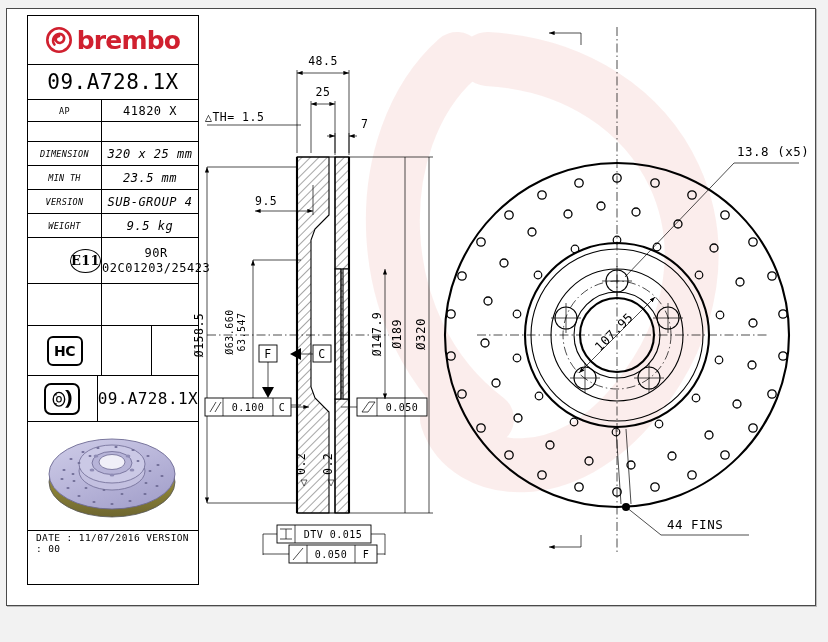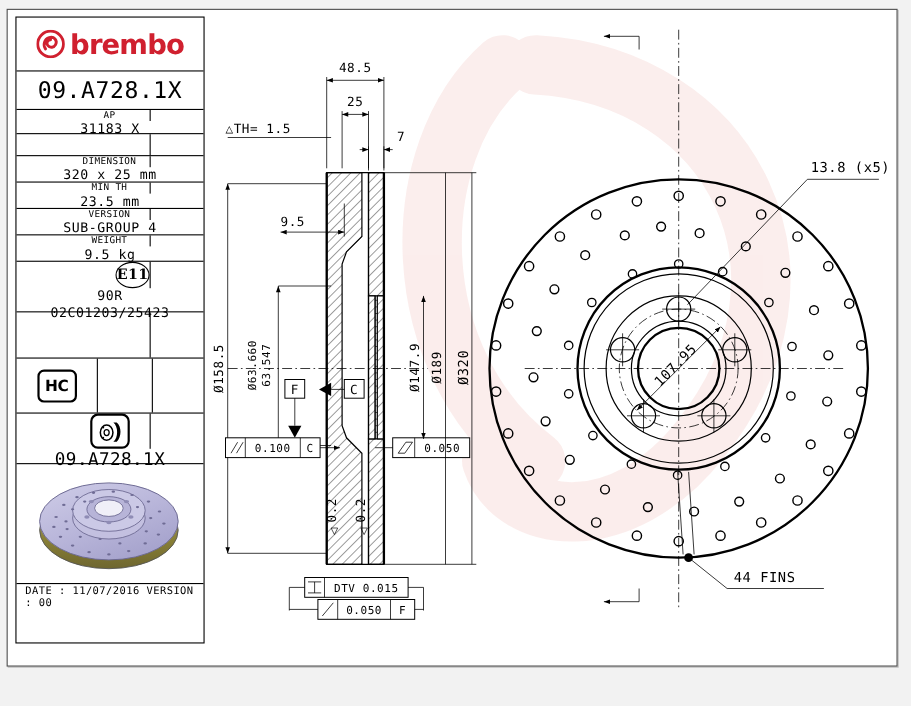--- a/index.html
+++ b/index.html
@@ -8,43 +8,43 @@
 
   #sheet{position:absolute;left:6px;top:8px;width:810px;height:598px;
          background:#ffffff;border:1px solid #4a4a4a;box-sizing:border-box;
          box-shadow:1px 1px 0 #bbb;overflow:hidden;}
 
   
   #watermark{position:absolute;left:330px;top:-10px;width:440px;height:580px;
              opacity:.30;pointer-events:none;}
 
   
-  #titleblock{position:absolute;left:7px;top:6px;width:172px;height:570px;
+  #titleblock{position:absolute;left:20px;top:6px;width:172px;height:570px;
               border:1.6px solid #000;box-sizing:border-box;background:#fff;}
   .tb-row{border-bottom:1.1px solid #000;box-sizing:border-box;
-          display:flex;align-items:center;flex-direction:column;}
+          display:flex;align-items:center;}
   .tb-row:last-child{border-bottom:none;}
   .cellL{width:74px;border-right:1.1px solid #000;box-sizing:border-box;
          height:100%;display:flex;align-items:center;justify-content:center;
          font-size:8.5px;letter-spacing:.3px;}
   .cellR{flex:1;height:100%;display:flex;align-items:center;
          justify-content:center;font-size:12px;letter-spacing:.5px;}
 
   #logorow{height:48px;display:flex;align-items:center;justify-content:center;
            border-bottom:1.6px solid #000;}
   #logoWrap{display:flex;align-items:center;gap:5px;}
   #logoMark{width:26px;height:26px;}
   #logoText{font-family:"DejaVu Sans","Liberation Sans",sans-serif;
             font-size:25px;font-weight:700;color:#d0202f;letter-spacing:-.8px;}
 
   #pnrow{height:34px;display:flex;align-items:center;justify-content:center;
          border-bottom:1.4px solid #000;font-size:21px;letter-spacing:.5px;}
   #aprow{height:22px;}
   #emptyrow1{height:20px;}
-  .dimrow{height:24px;}
+  .dimrow{height:24px;font-style:italic;}
   #e11row{height:46px;}
   #emptyrow2{height:42px;}
   #hcrow{height:50px;}
   #iconrow{height:46px;}
   #photorow{height:108px;border-bottom:1.3px solid #000;
             display:flex;align-items:center;justify-content:center;}
   #daterow{height:24px;display:flex;align-items:center;padding-left:8px;
            font-size:9.5px;letter-spacing:.4px;}
 
   .e11badge{width:34px;height:22px;border:1.6px solid #000;border-radius:50%;
@@ -101,21 +101,21 @@
                    C 25 25, 19 26, 16 22 C 13.5 18.5, 16 14, 20 14" fill="none" stroke="#d0202f" stroke-width="4" stroke-linecap="round"></path>
         </svg>
         <span id="logoText">brembo</span>
       </div>
     </div>
 
     <div id="pnrow">09.A728.1X</div>
 
     <div class="tb-row" id="aprow">
       <div class="cellL">AP</div>
-      <div class="cellR">31183 X</div>
+      <div class="cellR">41820 X</div>
     </div>
 
     <div class="tb-row" id="emptyrow1">
       <div class="cellL"></div>
       <div class="cellR"></div>
     </div>
 
     <div class="tb-row dimrow">
       <div class="cellL">DIMENSION</div>
       <div class="cellR">320 x 25 mm</div>

